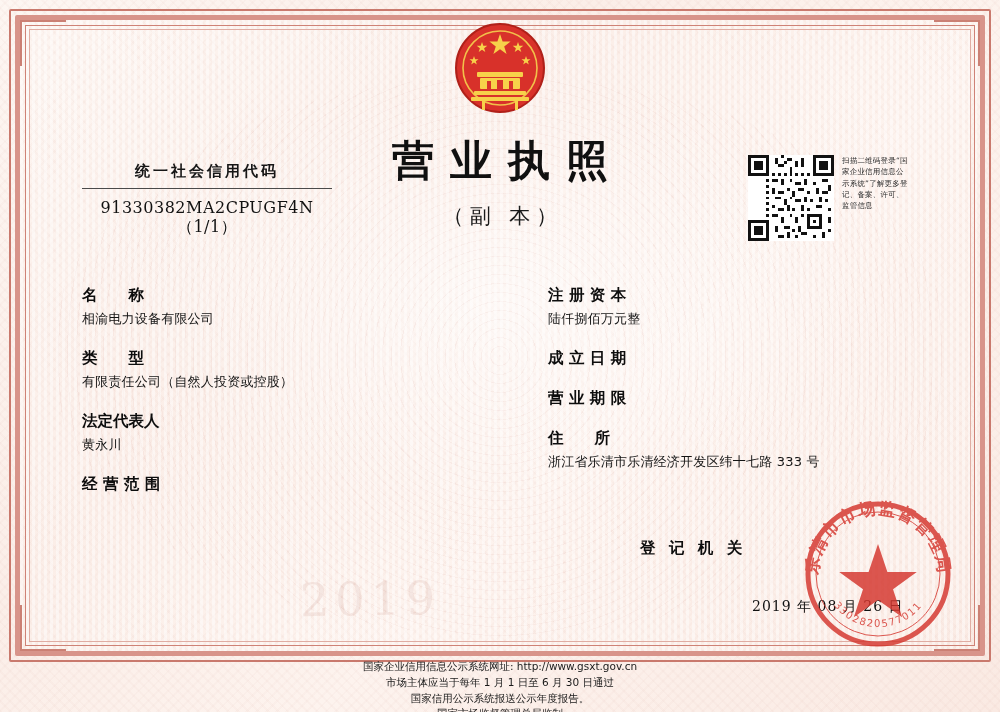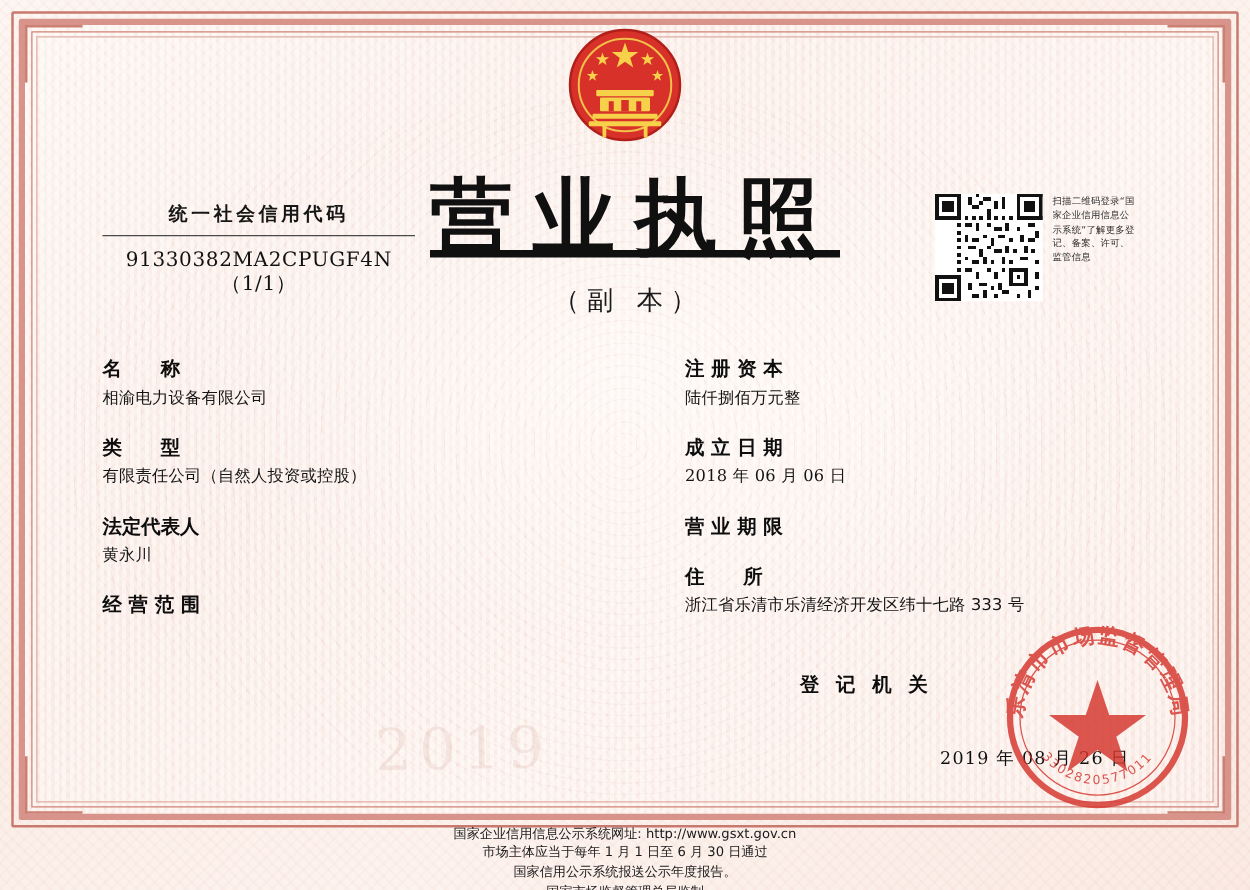--- a/index.html
+++ b/index.html
@@ -89,27 +89,26 @@
   
   .title-block {
     position: absolute;
     left: 0;
     right: 0;
     top: 140px;
     text-align: center;
   }
   .title-main {
     font-family: "DejaVu Serif", serif;
-    font-size: 66px;
+    font-size: 42px;
     font-weight: bold;
     color: #101010;
     letter-spacing: 16px;
     text-indent: 16px;
     line-height: 1;
-    text-decoration: underline;
   }
   .title-sub {
     margin-top: 20px;
     font-family: "DejaVu Serif", serif;
     font-size: 21px;
     color: #1a1a1a;
     letter-spacing: 6px;
     text-indent: 6px;
   }
 
@@ -472,21 +471,20 @@
     </div>
   </div>
 
   <div class="fields-right">
     <div class="field">
       <div class="f-label">注 册 资 本</div>
       <div class="f-value">陆仟捌佰万元整</div>
     </div>
     <div class="field">
       <div class="f-label">成 立 日 期</div>
-      <div class="f-value serif-num">2018 年 06 月 06 日</div>
     </div>
     <div class="field">
       <div class="f-label">营 业 期 限</div>
     </div>
     <div class="field">
       <div class="f-label">住　　所</div>
       <div class="f-value">浙江省乐清市乐清经济开发区纬十七路 333 号</div>
     </div>
   </div>
 

